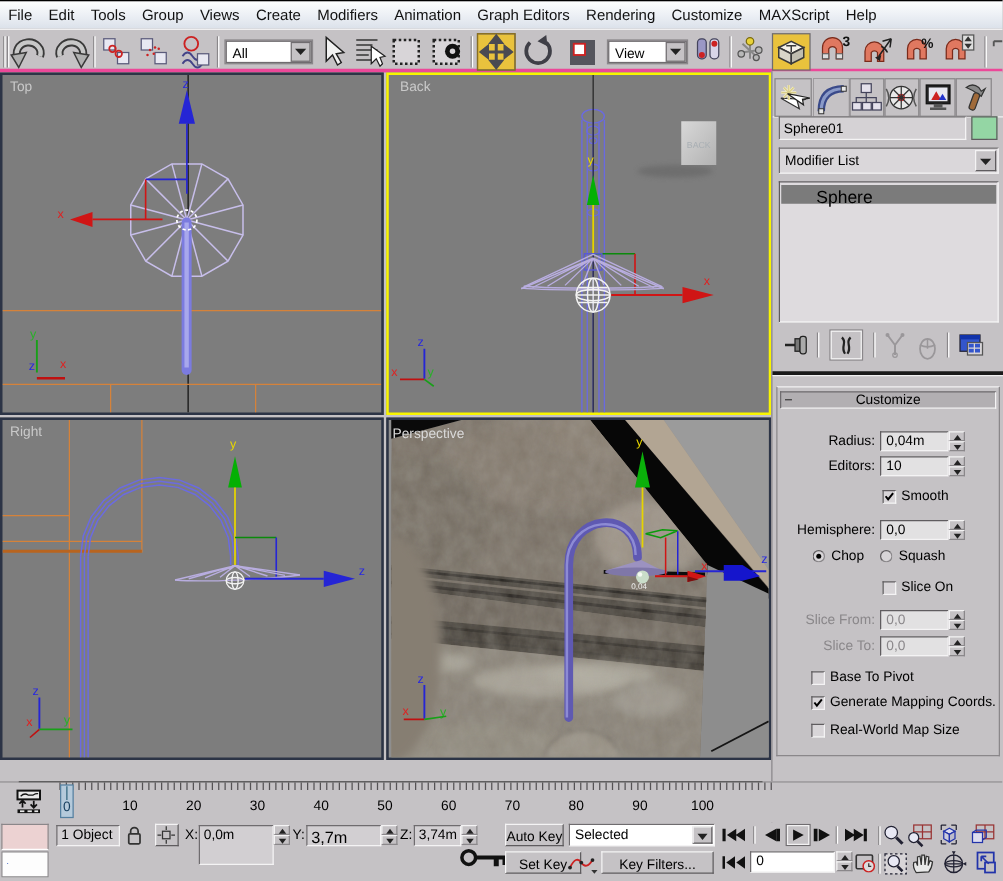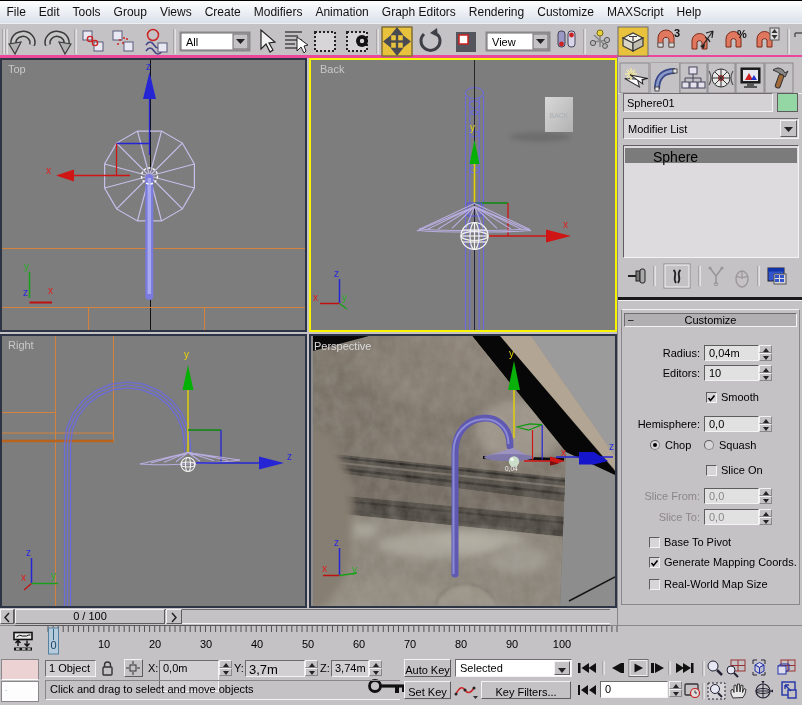--- a/index.html
+++ b/index.html
@@ -585,30 +585,20 @@
         <div class="abs cbox" style="left:27px;top:227px"><svg width="9" height="9">
               <path d="M1.5 4 L3.5 6.5 L7.5 1.5" stroke="#000" stroke-width="1.6" fill="none"></path>
             </svg></div>
         <span class="abs" style="left:42px;top:226px">Generate Mapping Coords.</span>
         <div class="abs cbox" style="left:27px;top:249px"></div>
         <span class="abs" style="left:42px;top:248px">Real-World Map Size</span>
       </div>
     </div>
   </div>
 
-  <div class="abs" id="timeslider" style="left:0;top:609px;width:617px;height:16px;background:#c5c2c5">
-    <div class="abs raise" style="left:0;top:0;width:14px;height:15px"><svg width="12" height="13">
-          <path d="M8 2 L4 6.5 L8 11" fill="none" stroke="#222" stroke-width="1.5"></path>
-        </svg></div>
-    <div class="abs" style="left:14px;top:0;width:596px;height:15px;border-top:1px solid #6f6c6f;border-left:1px solid #6f6c6f;border-bottom:1px solid #f4f3f4;background:#c5c2c5"></div>
-    <div class="abs raise" style="left:15px;top:0;width:150px;height:15px;text-align:center;font-size:11px;padding-top:0px">0 / 100</div>
-    <div class="abs raise" style="left:166px;top:0;width:16px;height:15px"><svg width="14" height="13">
-          <path d="M5 2 L9 6.5 L5 11" fill="none" stroke="#222" stroke-width="1.5"></path>
-        </svg></div>
-  </div>
   <div class="abs" id="ruler" style="left:0;top:625px;width:802px;height:33px;background:#c5c2c5">
     <svg width="802" height="33" viewBox="0 0 802 33">
       <line x1="0" y1="0.5" x2="802" y2="0.5" stroke="#8a878a"></line>
       <g stroke="#555255" stroke-width="1" id="ticks">
           <line x1="48.0" y1="1" x2="48.0" y2="7"></line>
           <line x1="53.1" y1="1" x2="53.1" y2="7"></line>
           <line x1="58.2" y1="1" x2="58.2" y2="7"></line>
           <line x1="63.2" y1="1" x2="63.2" y2="7"></line>
           <line x1="68.3" y1="1" x2="68.3" y2="7"></line>
           <line x1="73.4" y1="1" x2="73.4" y2="7"></line>
@@ -789,26 +779,23 @@
         <i></i>
         <b></b>
       </div>
     <svg class="abs" style="left:364px;top:9px" width="48" height="32">
         <circle cx="11" cy="19" r="5.5" fill="none" stroke="#111" stroke-width="2.8"></circle>
         <line x1="16.5" y1="19" x2="45" y2="19" stroke="#111" stroke-width="3.2"></line>
         <rect x="31" y="20" width="4" height="6" fill="#111"></rect>
         <rect x="38" y="20" width="3.5" height="5" fill="#111"></rect>
       </svg>
 
-    <div class="abs" style="left:45px;top:22px;width:355px;height:20px;border:1px solid #8a878a;border-bottom-color:#f4f3f4;border-right:none">
-        <span style="font-size:11px;position:absolute;left:4px;top:2px;white-space:nowrap">Click and drag to select and move objects</span>
-      </div>
 
     <div class="abs raise" style="left:404px;top:1px;width:47px;height:18px;text-align:center"><span style="font-size:11px;line-height:17px">Auto Key</span></div>
-    <div class="abs raise" style="left:404px;top:23px;width:47px;height:18px;text-align:center"><span style="font-size:11px;line-height:17px">Set Key</span></div>
+    <div class="abs raise" style="left:404px;top:23px;width:61px;height:18px;text-align:center"><span style="font-size:11px;line-height:17px">Set Key</span></div>
 
     <div class="abs sunk" style="left:455px;top:1px;width:117px;height:18px;background:#fff">
         <span style="font-size:11px;position:absolute;left:4px;top:2px">Selected</span>
       </div>
     <div class="abs raise" style="left:554px;top:3px;width:16px;height:14px"><svg width="14" height="12">
           <path d="M3 4 l8 0 l-4 5 z" fill="#222"></path>
         </svg></div>
     <svg class="abs" style="left:453px;top:22px" width="26" height="20">
         <path d="M3 14 Q8 4 12 10 T21 8" fill="none" stroke="#cc2222" stroke-width="1.5"></path>
         <circle cx="3" cy="14" r="1.5" fill="#222"></circle>

